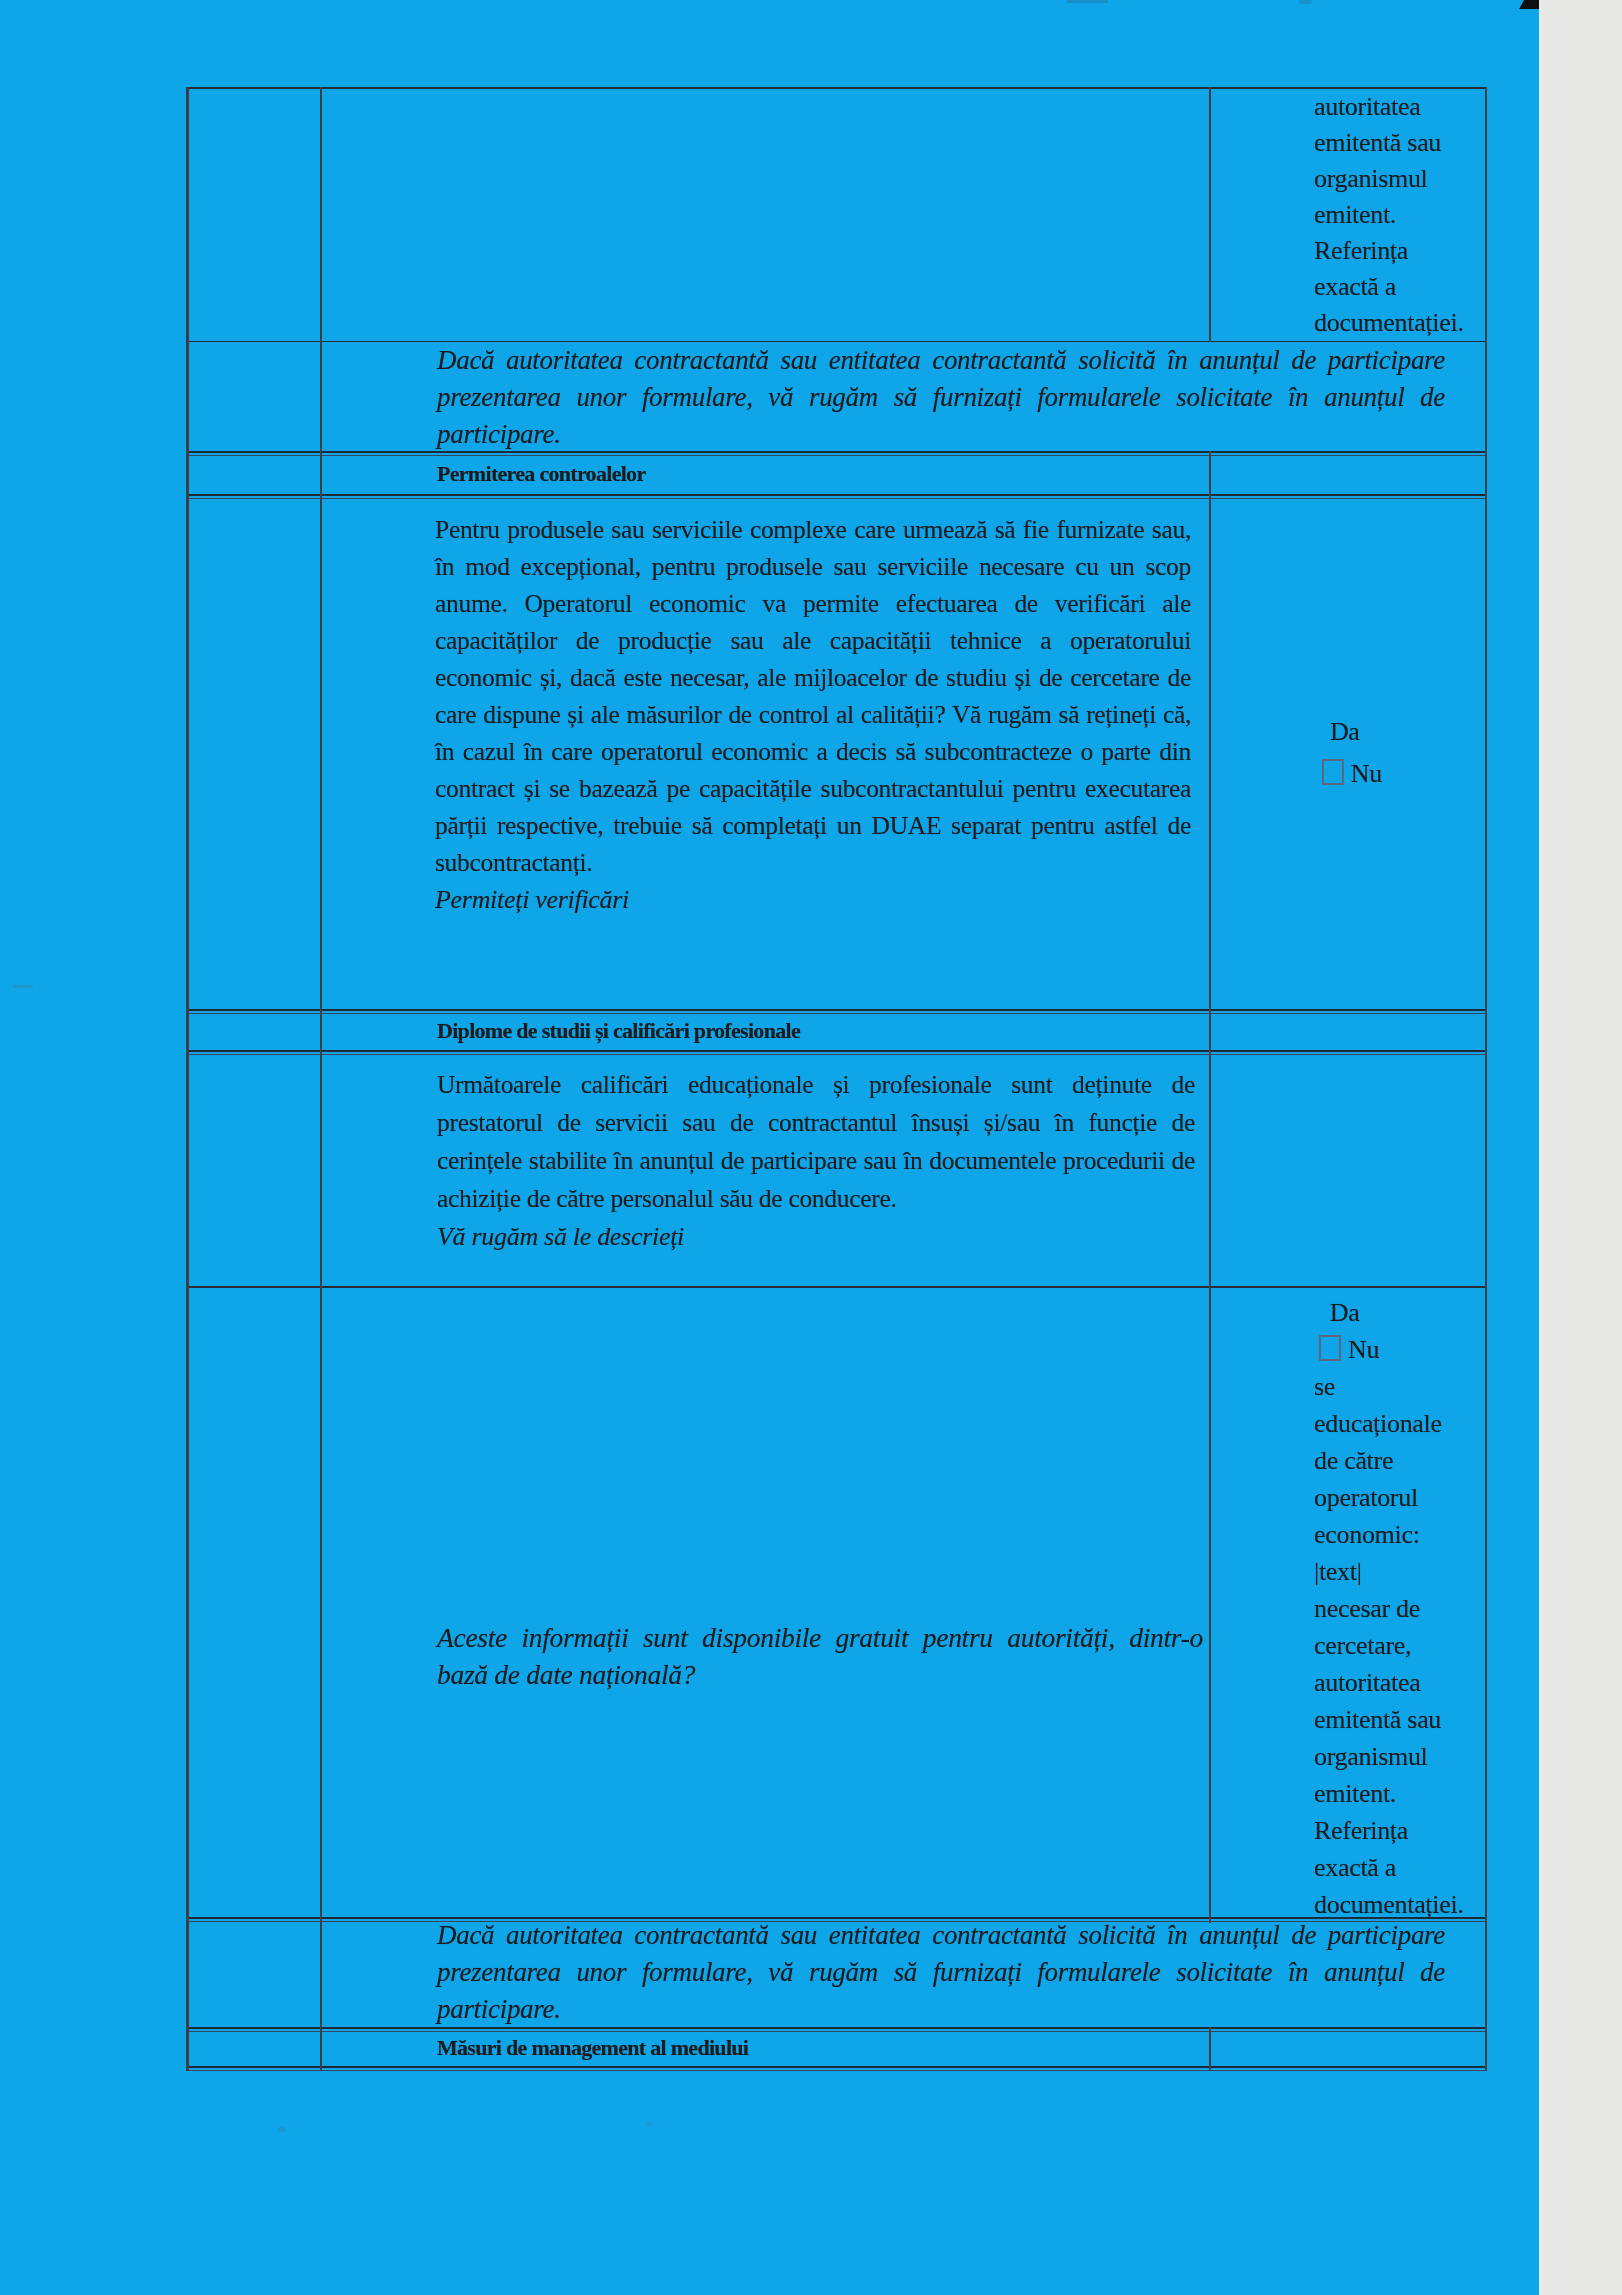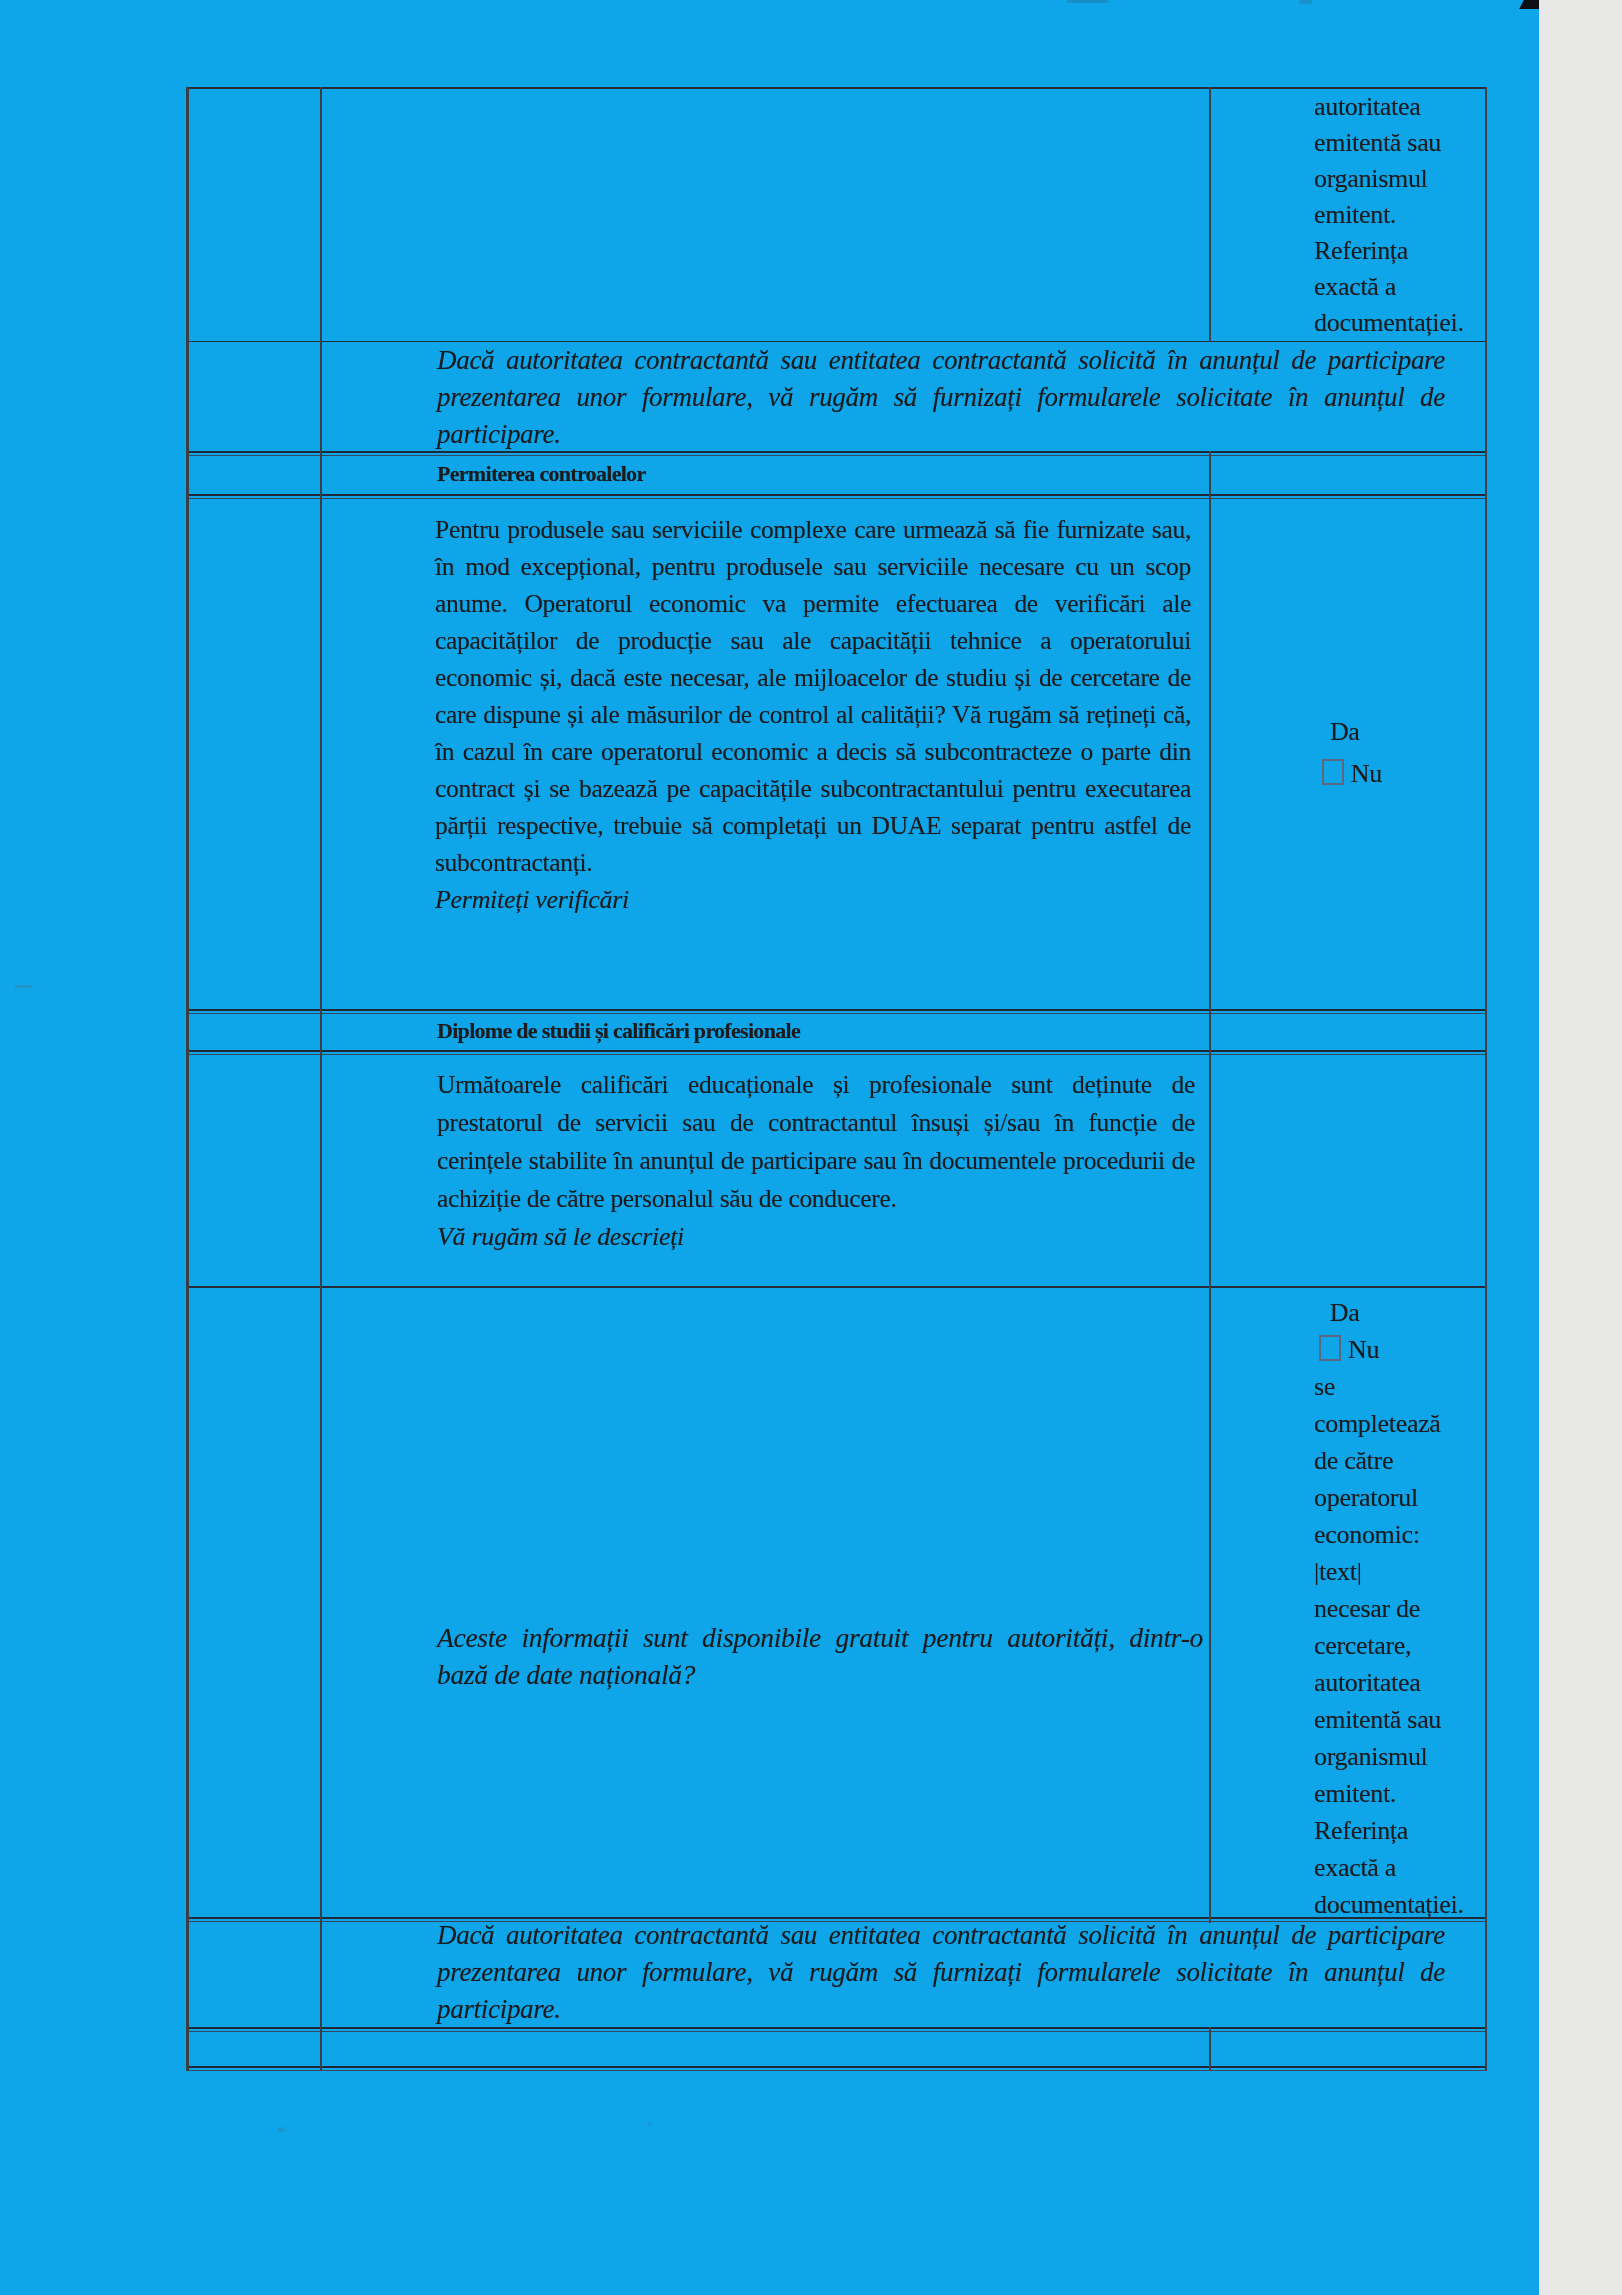--- a/index.html
+++ b/index.html
@@ -102,34 +102,35 @@
     </div>
 
     <div class="cell note" style="left:251px;top:1240px;width:766px;height:631px;font-size:27.5px;margin-top:13px;">Aceste informații sunt disponibile gratuit pentru autorități, dintr-o bază de date națională?</div>
 
     <div class="cell" style="left:1025px;top:1207px;width:274px;height:622px;padding-left:103px;font-size:26px;line-height:37px;">
       <div class="ansline" style="margin-left:15.7px;">Da</div>
       <div class="ansline" style="margin-left:5.2px;">
         <span class="cbx"></span><span>Nu</span>
       </div>
       <div class="ansline">se</div>
-      <div class="ansline">completează</div>
+      <div class="ansline">educaționale</div>
       <div class="ansline">de către</div>
       <div class="ansline">operatorul</div>
       <div class="ansline">economic:</div>
       <div class="ansline">|text|</div>
       <div class="ansline">necesar de</div>
       <div class="ansline">cercetare,</div>
       <div class="ansline">autoritatea</div>
       <div class="ansline">emitentă sau</div>
       <div class="ansline">organismul</div>
       <div class="ansline">emitent.</div>
       <div class="ansline">Referința</div>
       <div class="ansline">exactă a</div>
       <div class="ansline">documentației.</div>
     </div>
 
     <div class="cell note" style="left:251px;top:1833px;width:1008px;height:105px;">Dacă autoritatea contractantă sau entitatea contractantă solicită în anunțul de participare prezentarea unor formulare, vă rugăm să furnizați formularele solicitate în anunțul de participare.</div>
 
+    <div class="cell heading" style="left:251px;top:1943px;width:851px;height:36px;line-height:36px;">Măsuri de management al mediului</div>
 
   </div>
 </div>
 
 
 </body></html>

